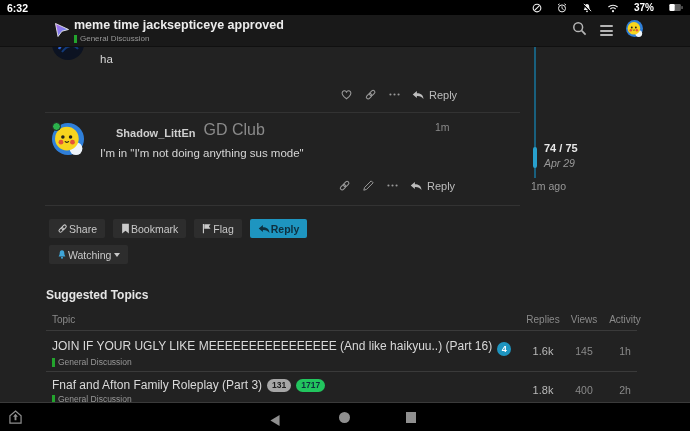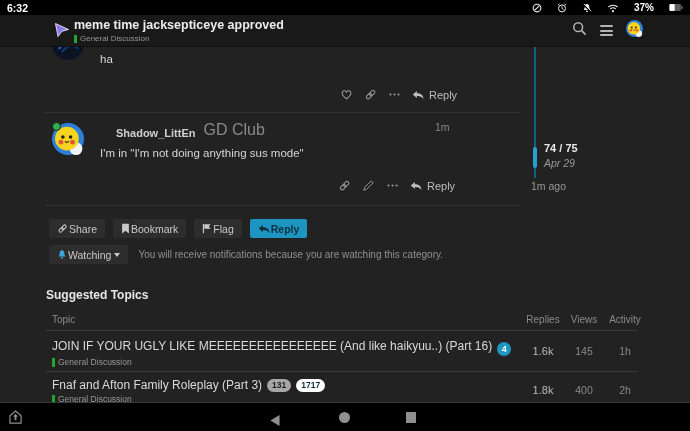--- a/index.html
+++ b/index.html
@@ -75,21 +75,21 @@
   .unread-circle {
     display:inline-flex; width:14px; height:14px; border-radius:50%; background:#1e95c0;
     color:#fff; font-size:9px; font-weight:bold; align-items:center; justify-content:center;
     vertical-align:-2px; margin-left:5px;
   }
   .pill {
     display:inline-block; padding:1.5px 5px; border-radius:8px; font-size:8.5px; font-weight:bold;
     vertical-align:1px; margin-left:5px;
   }
   .pill-gray { background:#a6a6a6; color:#1d1d1d; }
-  .pill-blue { background:#ffffff; color:#0e2f3e; }
+  .pill-blue { background:#22c55e; color:#0e2f3e; }
   .srow-cat { position:absolute; left:52px; display:flex; align-items:center; gap:3px; }
   .srow-cat .cat-name { font-size:8.5px; }
   .cell { position:absolute; font-size:10.5px; color:#8a8a8a; }
   .cell-replies { color:#b9b9b9; font-size:11px; }
 
   
   .timeline-line { position:absolute; left:534px; top:46px; width:2px; height:132px; background:#19607e; }
   .timeline-handle { position:absolute; left:533px; top:147px; width:4px; height:21px; background:#28a0cd; border-radius:2px; z-index:2; }
   .timeline-pos { position:absolute; left:544px; top:142px; font-size:11px; font-weight:bold; color:#e8e8e8; }
   .timeline-date { position:absolute; left:544px; top:157px; font-size:10.5px; color:#989898;font-style:italic; }
@@ -339,21 +339,20 @@
     <span class="btn">
       <span>
         <svg width="10" height="11" viewBox="0 0 14 14">
             <path d="M7 1 C4.8 1 3.8 2.8 3.8 4.8 C3.8 7.9 2.4 8.9 2.4 9.9 H11.6 C11.6 8.9 10.2 7.9 10.2 4.8 C10.2 2.8 9.2 1 7 1 Z" fill="#3fa6d9"></path>
             <circle cx="7" cy="11.7" r="1.4" fill="#3fa6d9"></circle>
           </svg>
       </span>
       <span>Watching</span>
       <span class="caret-down"></span>
     </span>
-    <span class="watch-desc">You will receive notifications because you are watching this category.</span>
   </div>
 
   <div class="suggested-heading">Suggested Topics</div>
 
   <span class="th-label" style="left:52px; top:314px;">Topic</span>
   <span class="th-label col-replies" style="top:314px;">Replies</span>
   <span class="th-label col-views" style="top:314px;">Views</span>
   <span class="th-label col-activity" style="top:314px;">Activity</span>
   <div class="tbl-divider" style="top:330px;"></div>
 

